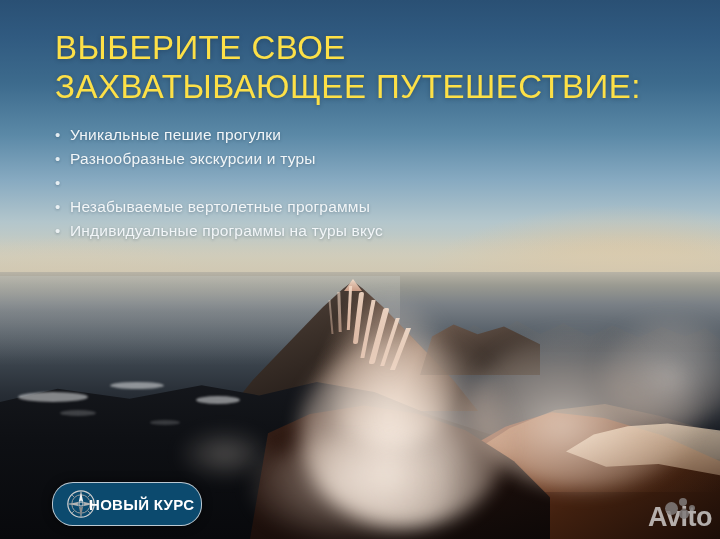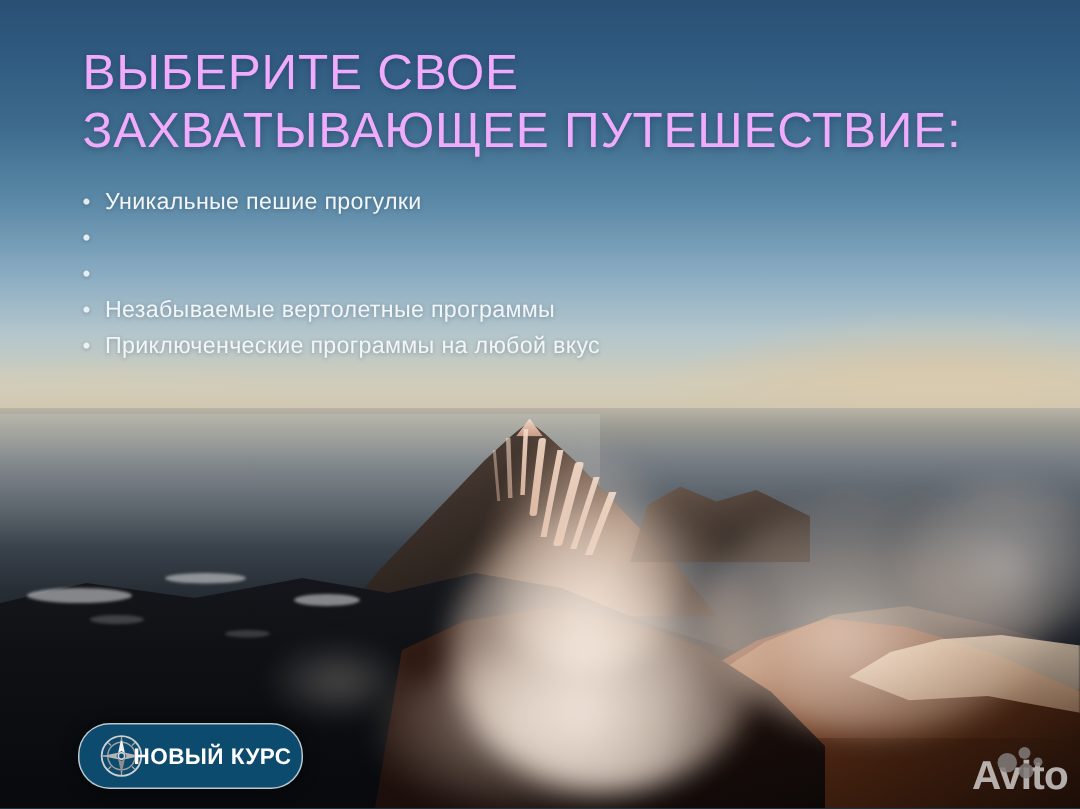--- a/index.html
+++ b/index.html
@@ -163,21 +163,21 @@
     background:radial-gradient(ellipse at 50% 40%,rgba(246,232,220,.55) 0%,rgba(232,210,192,.22) 50%,rgba(220,198,180,0) 80%);
   }
   .pl-small{
     left:180px;top:430px;width:90px;height:48px;
     background:radial-gradient(ellipse at 50% 50%,rgba(240,228,216,.30) 0%,rgba(226,208,192,0) 78%);
   }
 
   
   .headline{
     position:absolute;left:55px;top:28px;width:620px;
-    color:#f0abfc;
+    color:#fde047;
     font-size:33px;
     line-height:39px;
     font-weight:300;
     letter-spacing:.5px;
     text-transform:uppercase;
     white-space:pre-line;
     text-shadow:0 1px 4px rgba(20,40,60,.35);
   }
   .bullets{
     position:absolute;left:55px;top:124px;width:600px;
@@ -287,31 +287,32 @@
   <div class="headline">ВЫБЕРИТЕ СВОЕ
 ЗАХВАТЫВАЮЩЕЕ ПУТЕШЕСТВИЕ:</div>
 
   <ul class="bullets">
     <li class="bullet">
       <span class="dot">•</span>
       <span class="btxt">Уникальные пешие прогулки</span>
     </li>
     <li class="bullet">
       <span class="dot">•</span>
+      <span class="btxt">Разнообразные экскурсии и туры</span>
     </li>
     <li class="bullet">
       <span class="dot">•</span>
     </li>
     <li class="bullet">
       <span class="dot">•</span>
       <span class="btxt">Незабываемые вертолетные программы</span>
     </li>
     <li class="bullet">
       <span class="dot">•</span>
-      <span class="btxt">Приключенческие программы на любой вкус</span>
+      <span class="btxt">Индивидуальные программы на туры вкус</span>
     </li>
   </ul>
 
   <div class="badge">
     <span class="compass">
       <svg viewBox="0 0 32 32" width="32" height="32">
         <circle cx="16" cy="16" r="13.2" fill="none" stroke="#cfcfcf" stroke-width="1.2"></circle>
         <circle cx="16" cy="16" r="9.2" fill="none" stroke="#9e9e9e" stroke-width="1"></circle>
         <circle cx="16" cy="16" r="2.1" fill="none" stroke="#d6d6d6" stroke-width="1"></circle>
         <polygon points="16,3.4 18.3,14.2 16,12.6 13.7,14.2" fill="#f2f2f2"></polygon>

